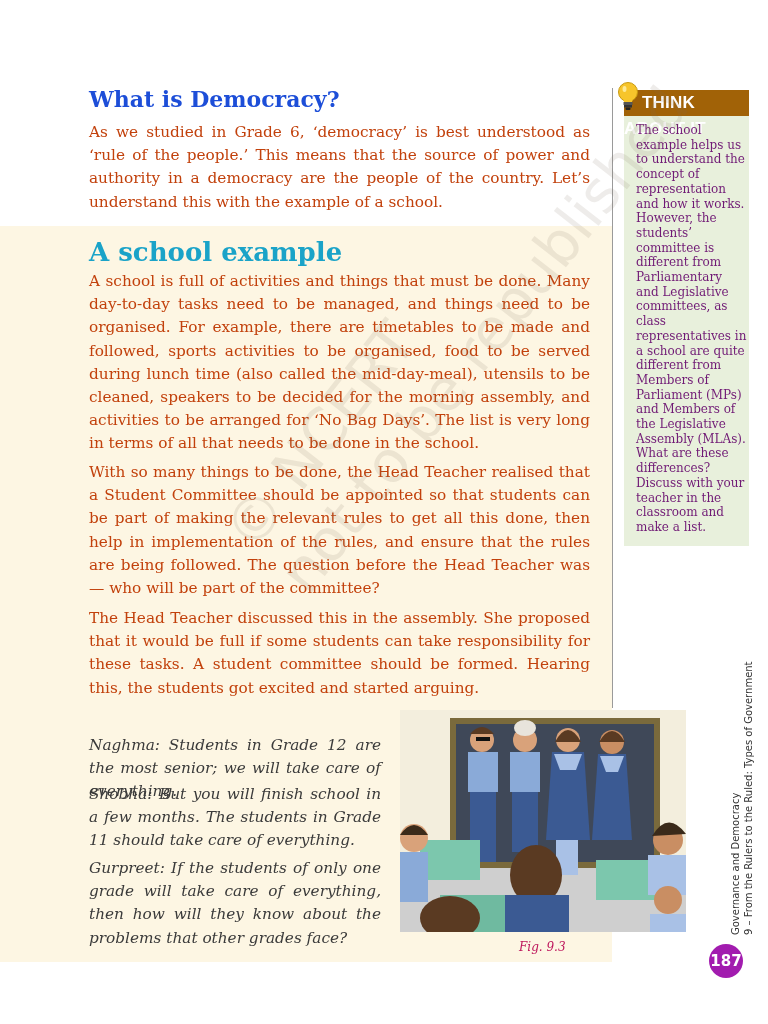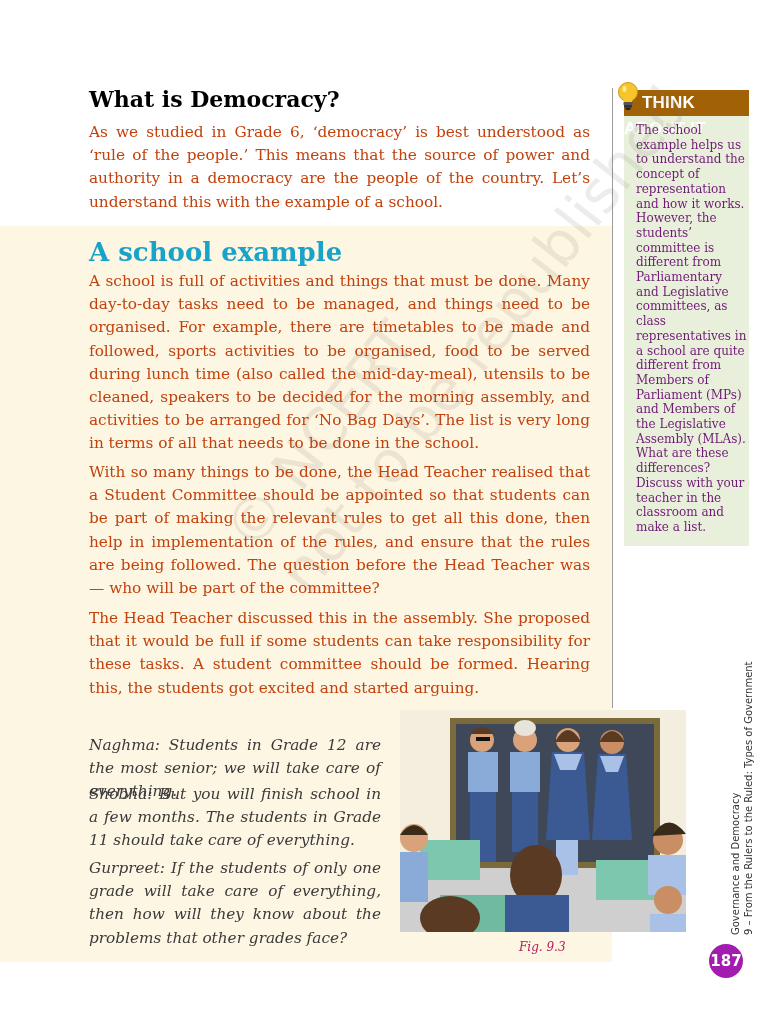--- a/index.html
+++ b/index.html
@@ -18,21 +18,21 @@
     background: #9a9a9a;
   }
   .watermark {
     position: absolute; left: 210px; top: 520px; width: 560px;
     transform: rotate(-52deg); transform-origin: left top;
     font-family: "DejaVu Sans", sans-serif; font-size: 58px; line-height: 70px;
     color: rgba(120,110,90,0.13); white-space: nowrap; pointer-events: none;
   }
   .h1 {
     position: absolute; left: 89px; top: 86px; margin: 0;
-    font-size: 22px; font-weight: bold; color: #000000;
+    font-size: 22px; font-weight: bold; color: #1d4ed8;
   }
   .h2 {
     position: absolute; left: 89px; top: 237px; margin: 0;
     font-size: 26px; font-weight: bold; color: #1aa3c8;
   }
   .para {
     position: absolute; left: 89px; width: 501px; margin: 0;
     font-size: 15.3px; line-height: 23.2px; text-align: justify;
     color: #c2410c;
   }

